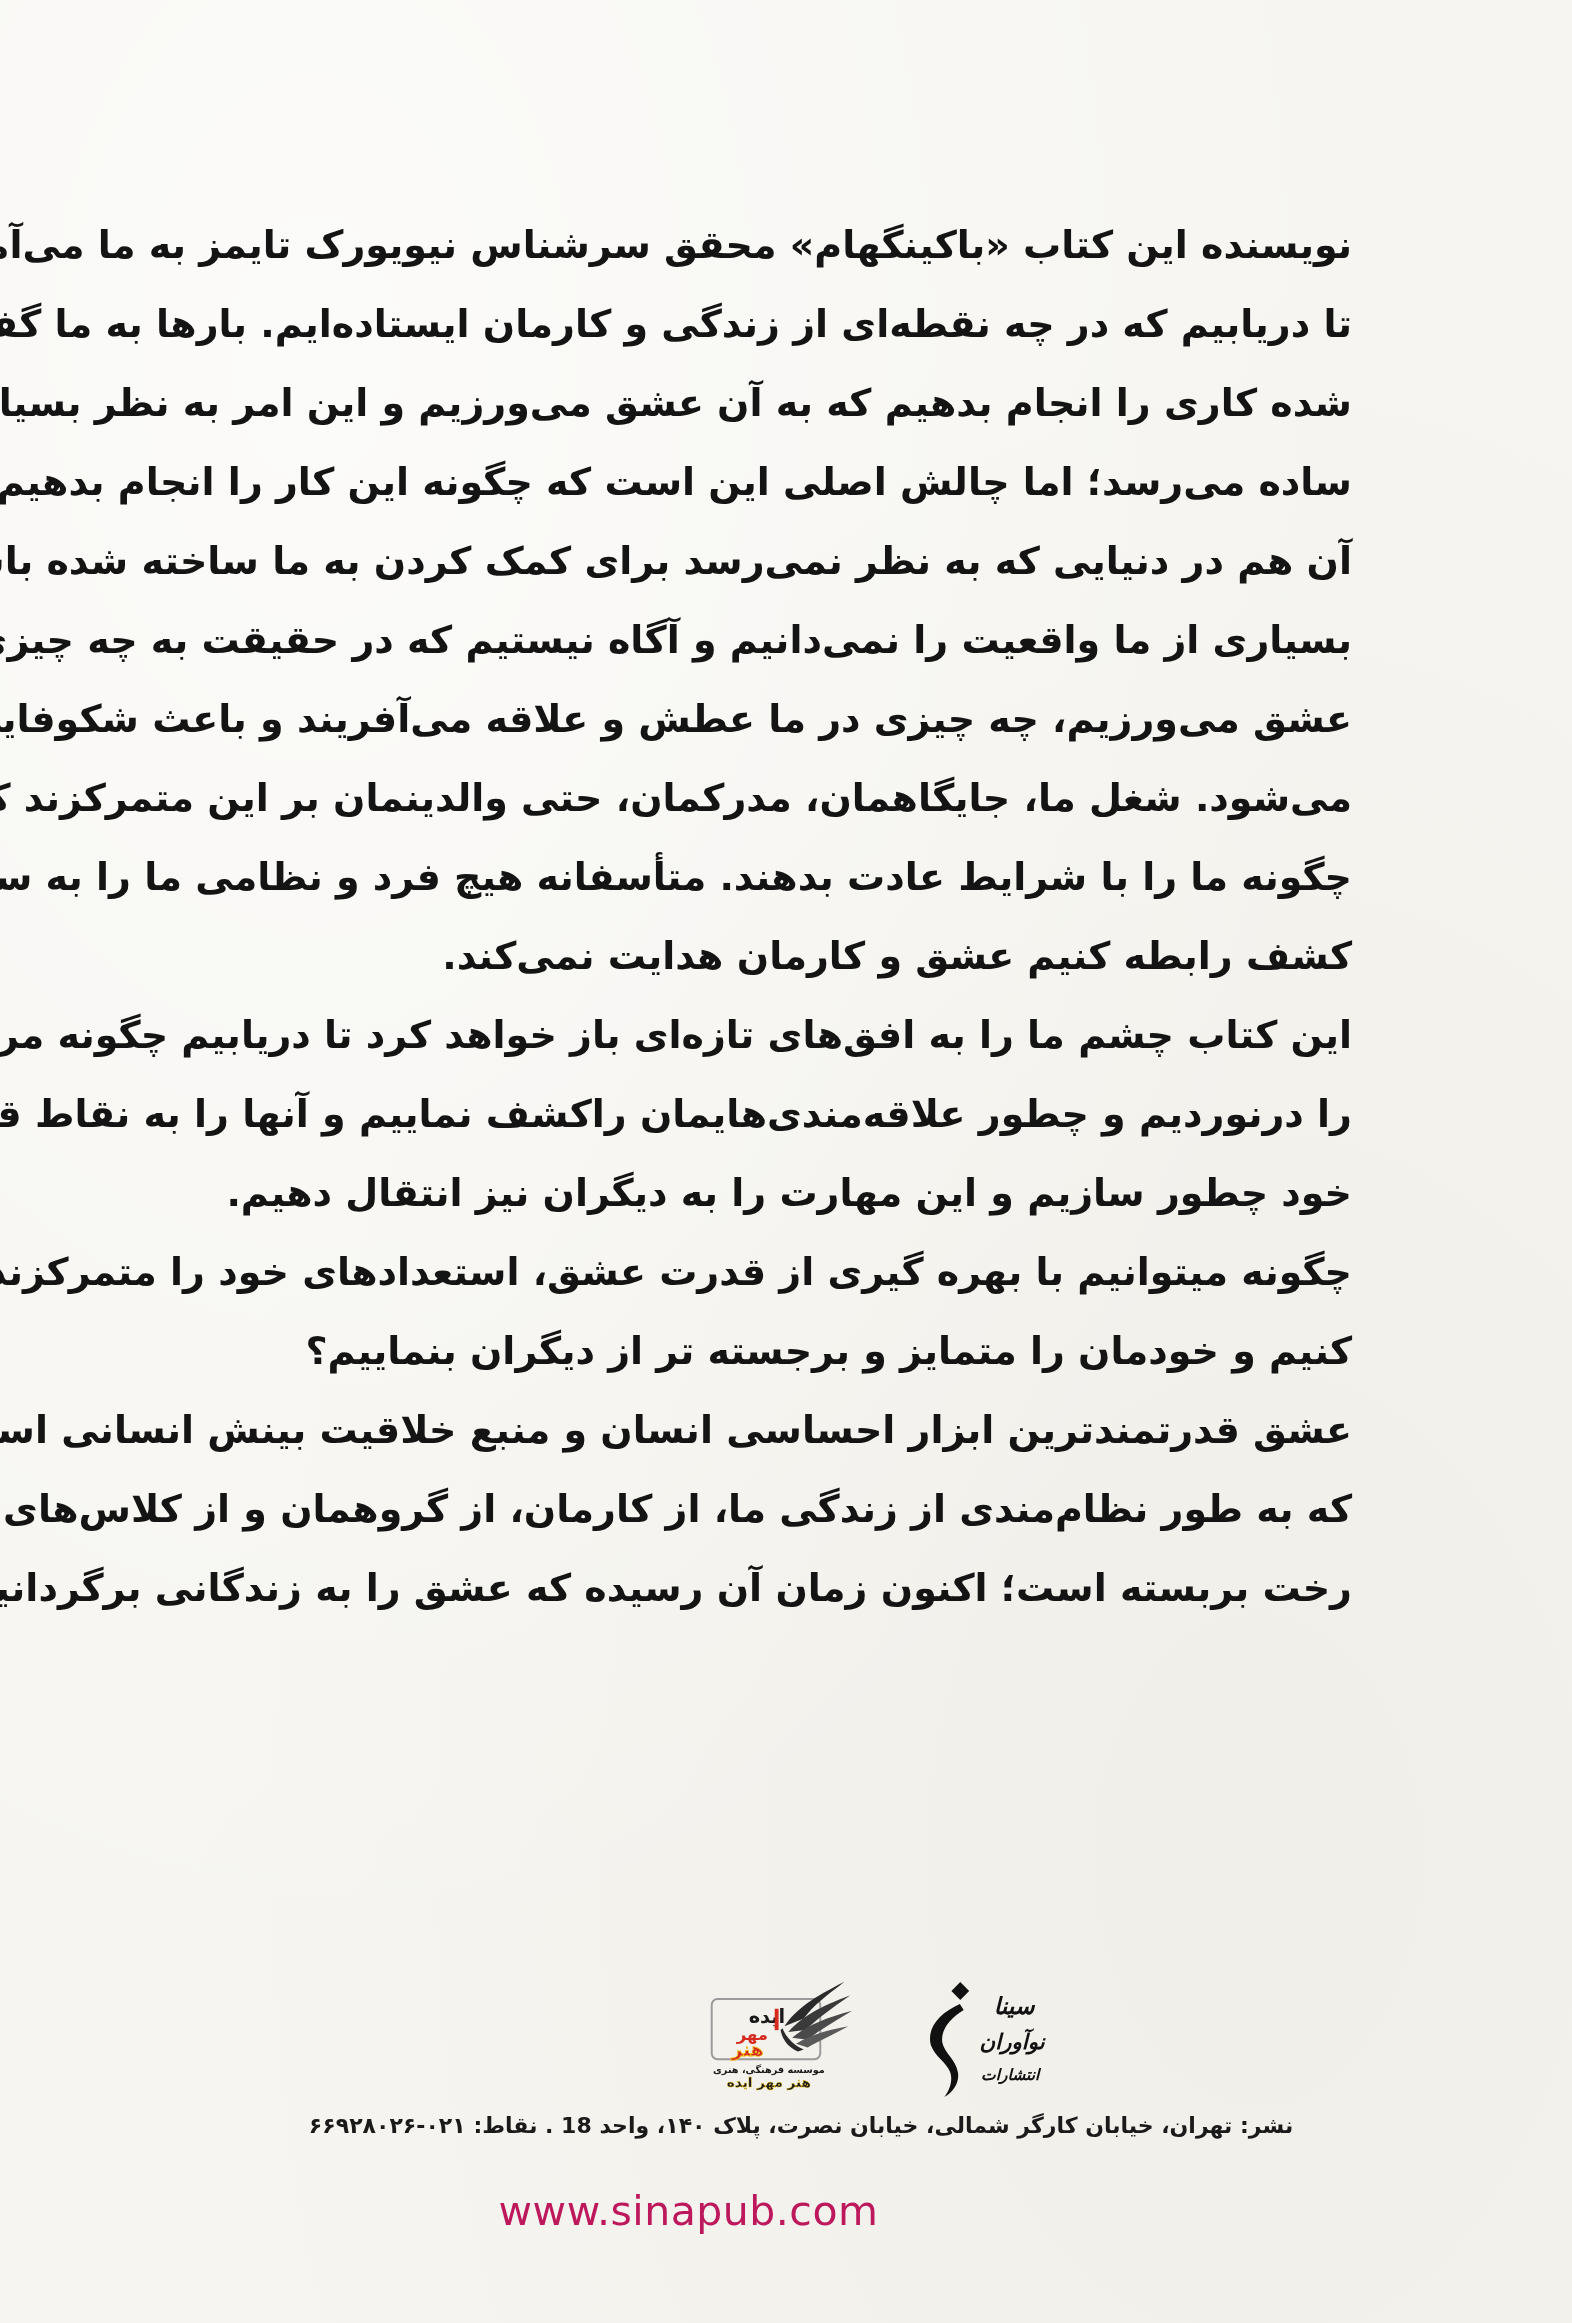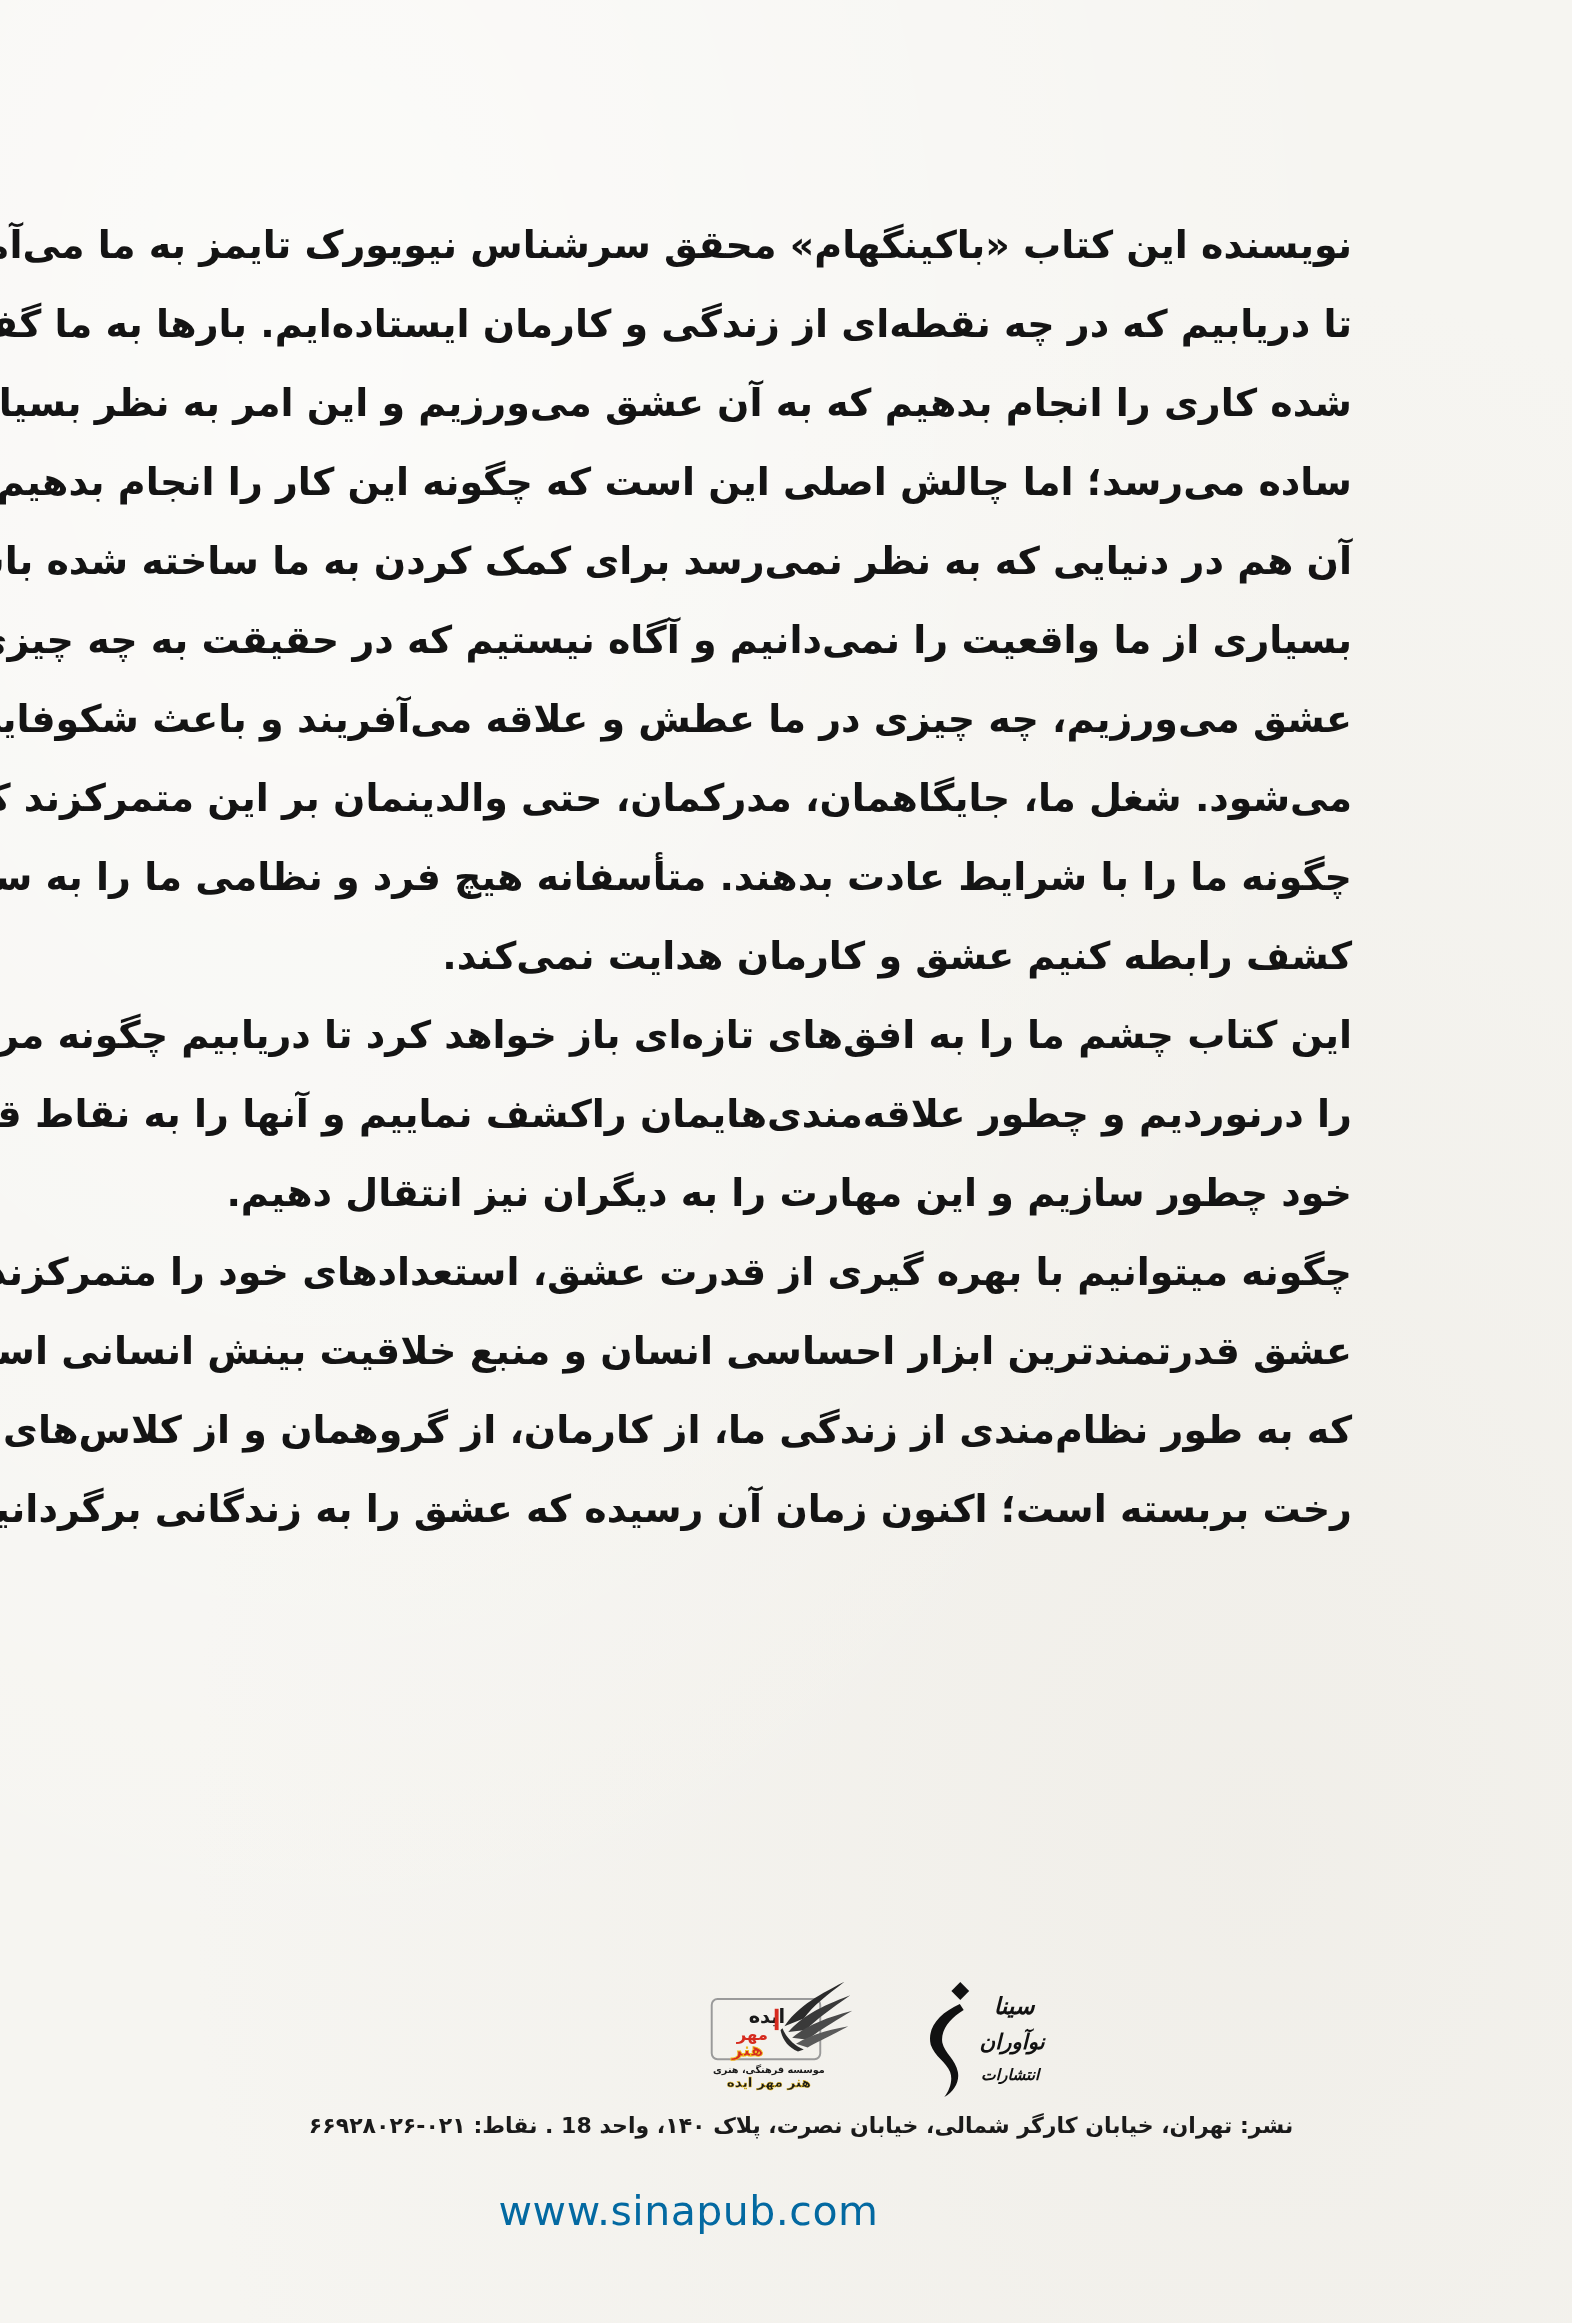--- a/index.html
+++ b/index.html
@@ -90,21 +90,21 @@
 
     .website {
       position: absolute;
       top: 2187px;
       left: 0;
       width: 1377px;
       text-align: center;
       direction: ltr;
       font-family: "DejaVu Sans", sans-serif;
       font-size: 41px;
-      color: #0369a1;
+      color: #be185d;
       letter-spacing: 0.5px;
     }
   </style>
 </head>
 <body>
 
 <div class="cover">
 
   <div class="blurb">
 
@@ -122,20 +122,21 @@
     </div>
 
     <div class="para">
       <span class="line">این کتاب چشم ما را به افق‌های تازه‌ای باز خواهد کرد تا دریابیم چگونه مرزها</span>
       <span class="line">را درنوردیم و چطور علاقه‌مندی‌هایمان راکشف نماییم و آنها را به نقاط قوت</span>
       <span class="line last">خود چطور سازیم و این مهارت را به دیگران نیز انتقال دهیم.</span>
     </div>
 
     <div class="para">
       <span class="line">چگونه میتوانیم با بهره گیری از قدرت عشق، استعدادهای خود را متمرکزند</span>
+      <span class="line last">کنیم و خودمان را متمایز و برجسته تر از دیگران بنماییم؟</span>
     </div>
 
     <div class="para">
       <span class="line">عشق قدرتمندترین ابزار احساسی انسان و منبع خلاقیت بینش  انسانی است</span>
       <span class="line">که به طور نظام‌مندی از زندگی ما، از کارمان، از گروهمان و از کلاس‌های ما</span>
       <span class="line last">رخت بربسته است؛ اکنون زمان آن رسیده که عشق را به زندگانی برگردانیم.</span>
     </div>
   </div>
 
   <div class="logos">

